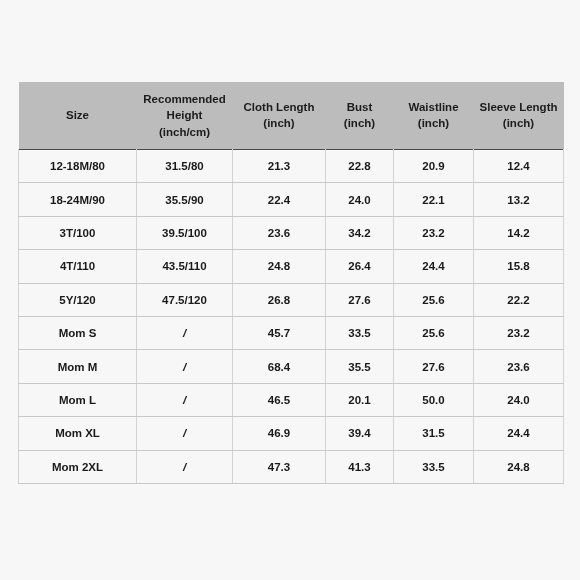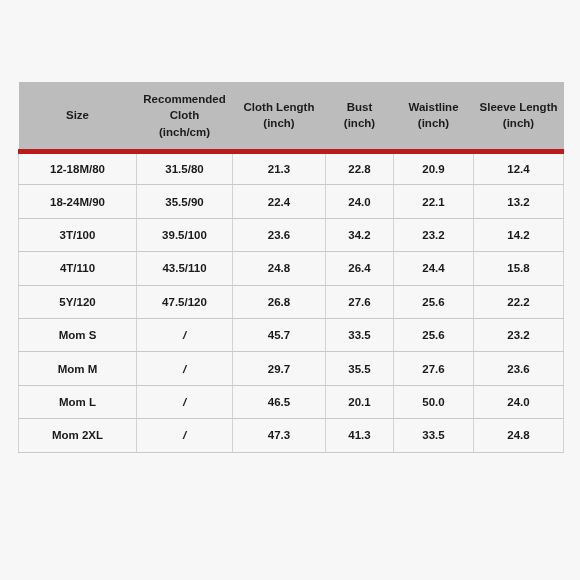--- a/index.html
+++ b/index.html
@@ -73,21 +73,21 @@
     border-bottom: 1px solid #c9c9c9;
     border-right: 1px solid #d3d3d3;
     box-sizing: border-box;
     white-space: nowrap;
   }
 
   tbody tr td:first-child {
     border-left: 1px solid #d3d3d3;
   }
   tbody tr:first-child td {
-    border-top: 5px solid #b91c1c;
+    border-top: 1px solid #b91c1c;
   }
   tbody tr:last-child td {
     border-bottom: 1px solid #c9c9c9;
   }
 
   tbody td.slash {
     font-style: italic;
     font-weight: bold;
   }
 </style>
@@ -105,21 +105,21 @@
         <col class="c-waist">
         <col class="c-sleeve">
       </colgroup>
       <thead>
         <tr>
           <th>
             <span class="hdr-line">Size</span>
           </th>
           <th>
             <span class="hdr-line">Recommended</span>
-            <span class="hdr-line">Cloth</span>
+            <span class="hdr-line">Height</span>
             <span class="hdr-line">(inch/cm)</span>
           </th>
           <th>
             <span class="hdr-line">Cloth Length</span>
             <span class="hdr-line">(inch)</span>
           </th>
           <th>
             <span class="hdr-line">Bust</span>
             <span class="hdr-line">(inch)</span>
           </th>
@@ -178,34 +178,42 @@
             <td>Mom S</td>
             <td class="slash">/</td>
             <td>45.7</td>
             <td>33.5</td>
             <td>25.6</td>
             <td>23.2</td>
           </tr>
           <tr>
             <td>Mom M</td>
             <td class="slash">/</td>
-            <td>29.7</td>
+            <td>68.4</td>
             <td>35.5</td>
             <td>27.6</td>
             <td>23.6</td>
           </tr>
           <tr>
             <td>Mom L</td>
             <td class="slash">/</td>
             <td>46.5</td>
             <td>20.1</td>
             <td>50.0</td>
             <td>24.0</td>
           </tr>
           <tr>
+            <td>Mom XL</td>
+            <td class="slash">/</td>
+            <td>46.9</td>
+            <td>39.4</td>
+            <td>31.5</td>
+            <td>24.4</td>
+          </tr>
+          <tr>
             <td>Mom 2XL</td>
             <td class="slash">/</td>
             <td>47.3</td>
             <td>41.3</td>
             <td>33.5</td>
             <td>24.8</td>
           </tr>
         </tbody>
     </table>
   </div>

